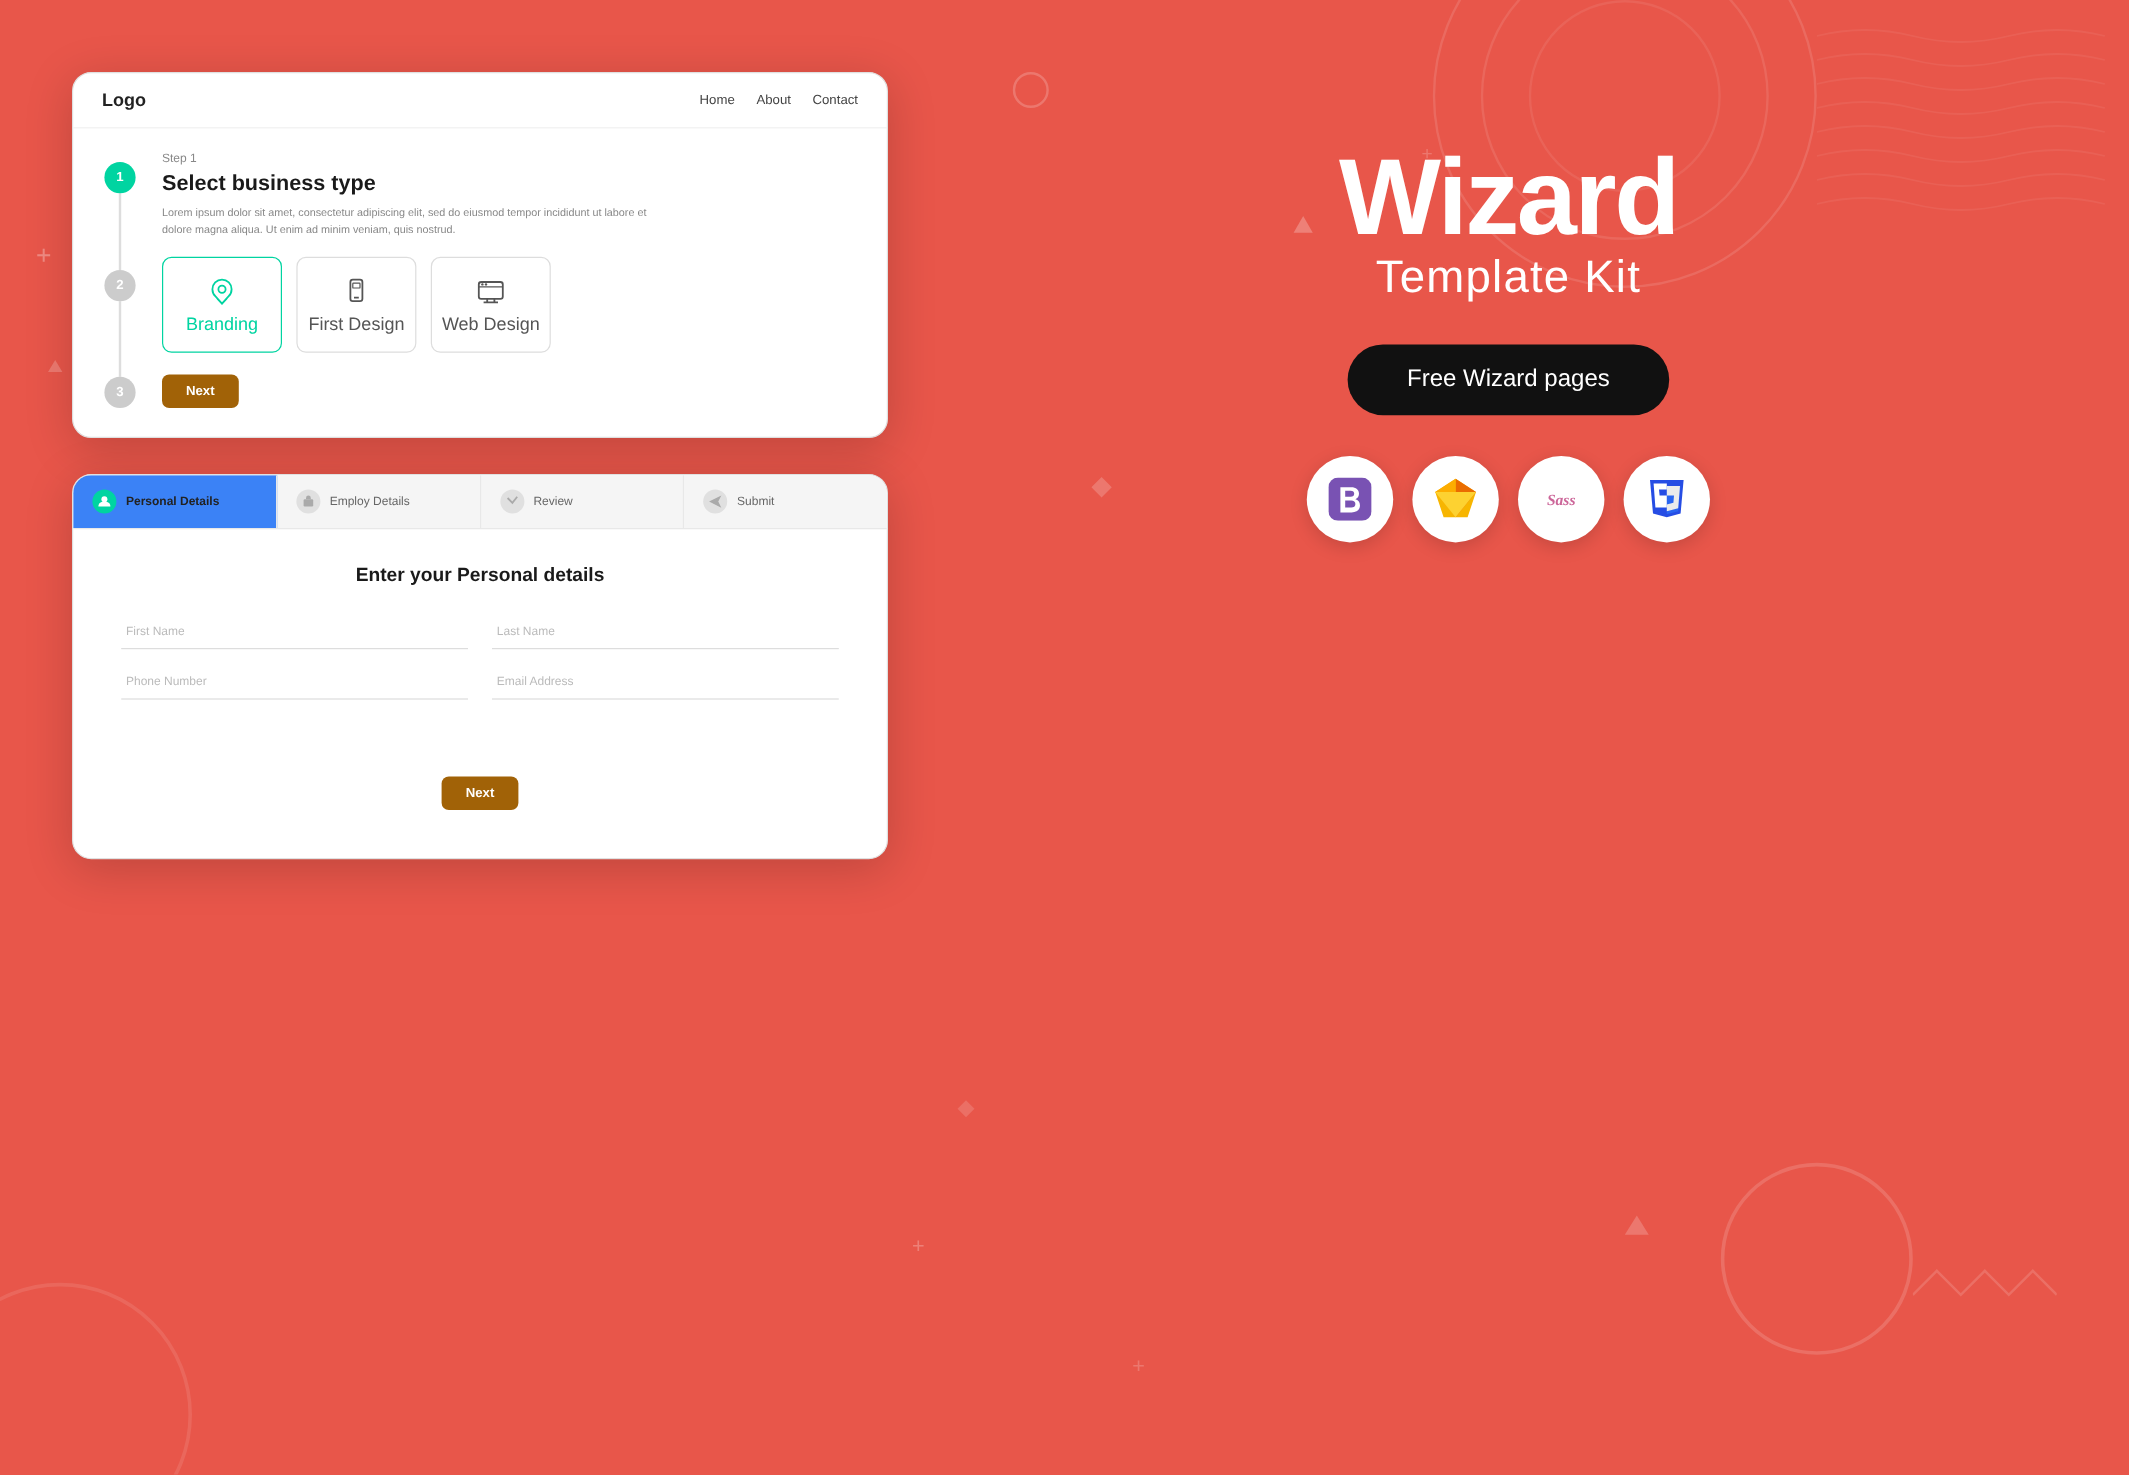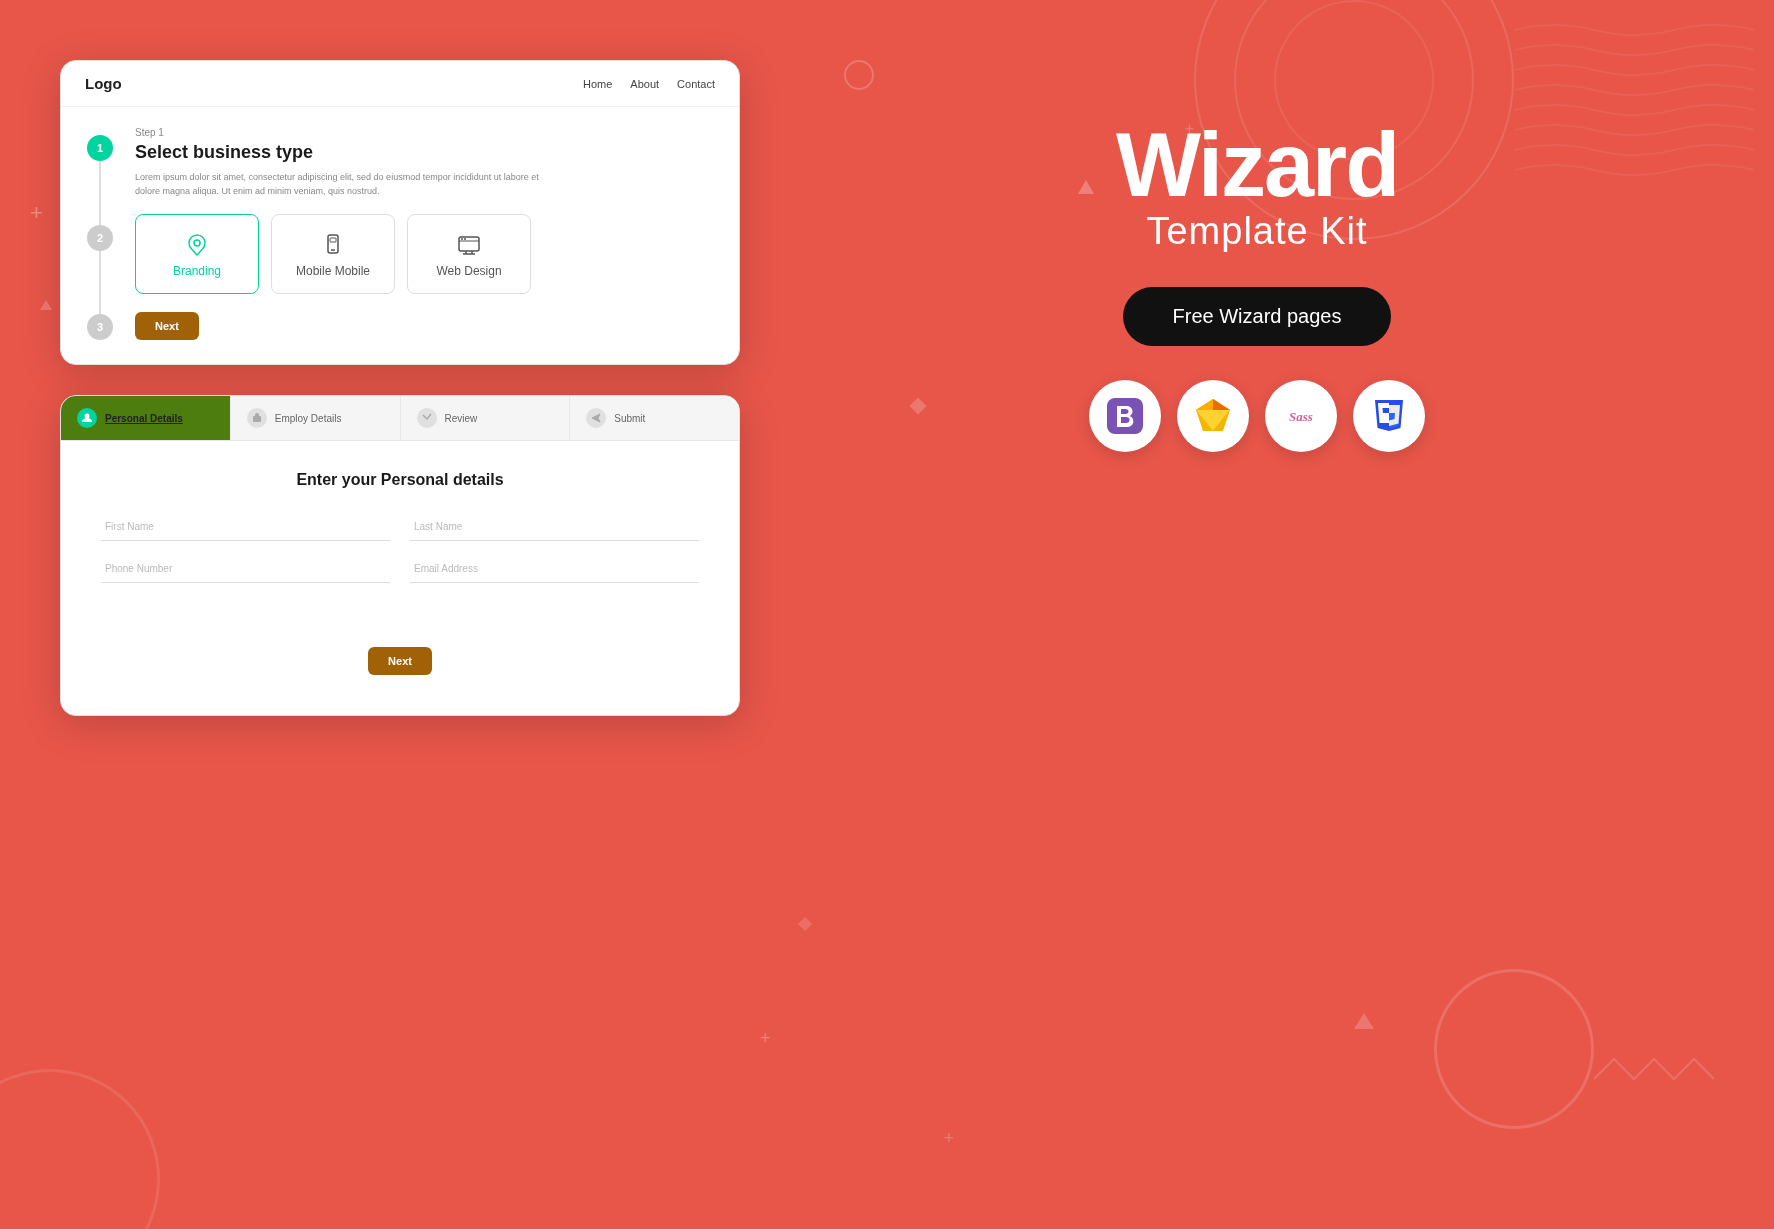--- a/index.html
+++ b/index.html
@@ -129,31 +129,31 @@
       line-height: 1.5;
       margin-bottom: 16px;
       max-width: 430px;
     }
     .business-options {
       display: flex;
       gap: 12px;
       margin-bottom: 18px;
     }
     .business-option {
-      width: 124px;
+      width: 100px;
       height: 80px;
       border: 1.5px solid #ddd;
       border-radius: 8px;
       display: flex;
       flex-direction: column;
       align-items: center;
       justify-content: center;
       gap: 5px;
       cursor: pointer;
-      font-size: 12px;
+      font-size: 15px;
       color: #555;
       transition: border-color 0.2s;
     }
     .business-option.selected {
       border-color: #00D4A1;
       color: #00D4A1;
     }
     .business-option .icon-svg {
       width: 28px;
       height: 28px;
@@ -181,24 +181,23 @@
       display: flex;
       align-items: center;
       gap: 8px;
       font-size: 10px;
       color: #666;
       cursor: pointer;
       border-right: 1px solid #e8e8e8;
     }
     .card2-tab:last-child { border-right: none; }
     .card2-tab.active {
-      background: #4d7c0f;
+      background: #3b82f6;
       color: #222;
       font-weight: 600;
-      text-decoration: underline;
     }
     .tab-icon-circle {
       width: 20px;
       height: 20px;
       border-radius: 50%;
       display: flex;
       align-items: center;
       justify-content: center;
       font-size: 9px;
       background: #00D4A1;
@@ -382,21 +381,21 @@
               </svg>
               <span>Branding</span>
             </div>
 
             <div class="business-option">
               <svg class="icon-svg" viewBox="0 0 28 28" fill="none">
                 <rect x="9" y="4" width="10" height="18" rx="2" stroke="#555" stroke-width="1.5" fill="none"></rect>
                 <line x1="12" y1="19" x2="16" y2="19" stroke="#555" stroke-width="1.5"></line>
                 <rect x="11" y="7" width="6" height="4" rx="0.5" stroke="#555" stroke-width="1" fill="none"></rect>
               </svg>
-              <span>Mobile Mobile</span>
+              <span>First Design</span>
             </div>
 
             <div class="business-option">
               <svg class="icon-svg" viewBox="0 0 28 28" fill="none">
                 <rect x="4" y="6" width="20" height="14" rx="2" stroke="#555" stroke-width="1.5" fill="none"></rect>
                 <line x1="4" y1="10" x2="24" y2="10" stroke="#555" stroke-width="1"></line>
                 <line x1="11" y1="20" x2="11" y2="23" stroke="#555" stroke-width="1.5"></line>
                 <line x1="17" y1="20" x2="17" y2="23" stroke="#555" stroke-width="1.5"></line>
                 <line x1="8" y1="23" x2="20" y2="23" stroke="#555" stroke-width="1.5"></line>
                 <circle cx="7" cy="8" r="1" fill="#555"></circle>

